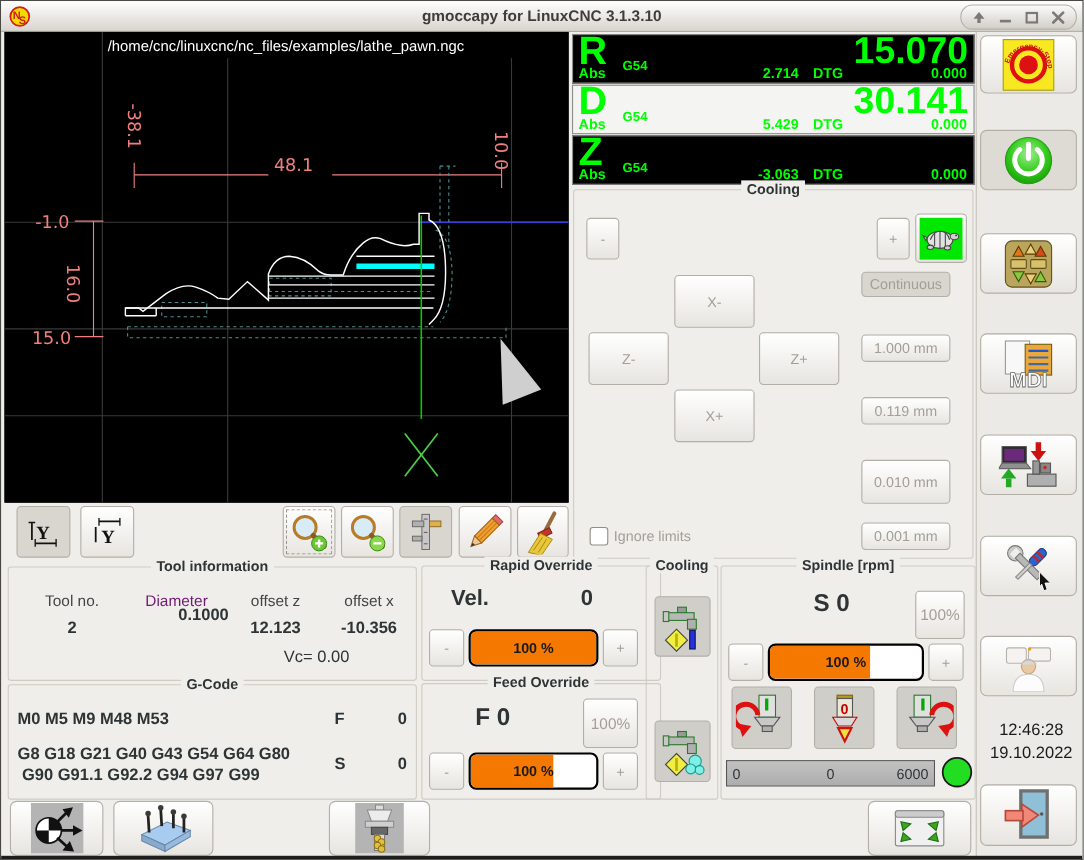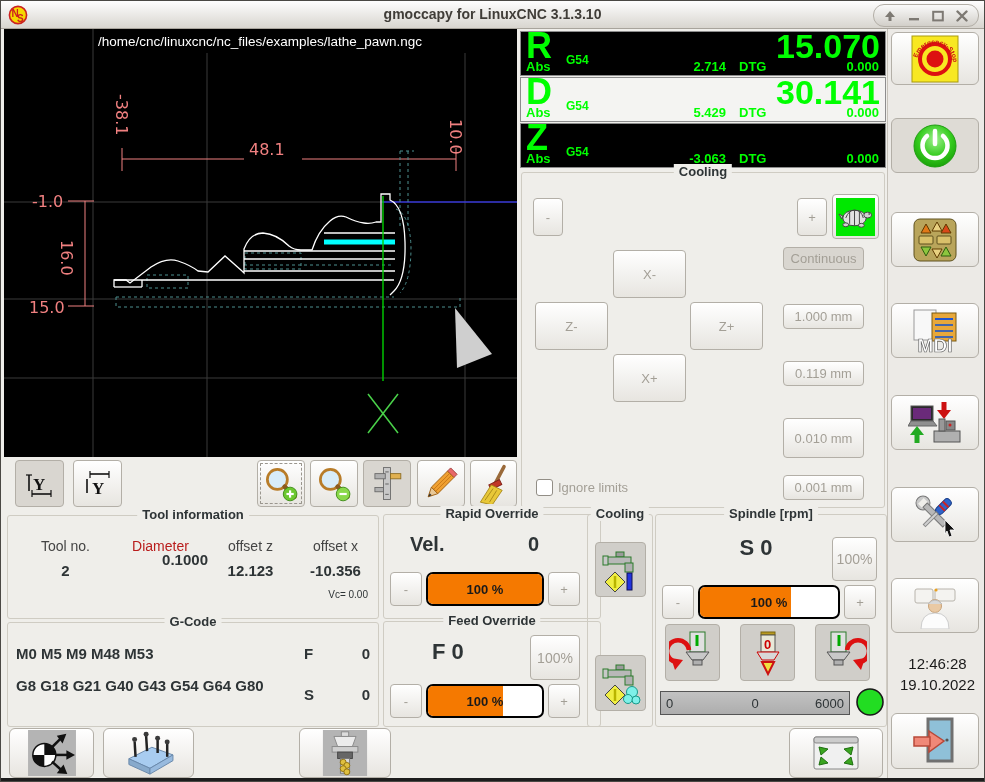--- a/index.html
+++ b/index.html
@@ -264,36 +264,37 @@
     <div class="btn dis" style="left:261px;top:188px;width:81px;height:25px">0.119 mm</div>
     <div class="btn dis" style="left:261px;top:245px;width:81px;height:40px">0.010 mm</div>
     <div class="btn dis" style="left:261px;top:302px;width:81px;height:25px">0.001 mm</div>
     <span class="chk" style="left:14px;top:306px"></span>
     <span class="chklbl" style="left:36px;top:307px">Ignore limits</span>
   </div>
 
   <div class="frame" style="left:6px;top:514px;width:372px;height:104px">
     <span class="ftitle">Tool information</span>
     <span class="abs" style="left:10px;top:22px;width:95px;text-align:center;font-size:14px;color:#444">Tool no.</span>
-    <span class="abs" style="left:105px;top:22px;width:95px;text-align:center;font-size:14px;color:#b91c1c">Diameter</span>
+    <span class="abs" style="left:105px;top:22px;width:95px;text-align:center;font-size:14px;color:#701a75">Diameter</span>
     <span class="abs" style="left:200px;top:22px;width:85px;text-align:center;font-size:14px;color:#444">offset z</span>
     <span class="abs" style="left:285px;top:22px;width:85px;text-align:center;font-size:14px;color:#444">offset x</span>
     <span class="abs" style="left:10px;top:46px;width:95px;text-align:center;font-size:15px;font-weight:bold">2</span>
     <span class="abs" style="left:105px;top:35px;width:95px;text-align:right;font-size:15px;font-weight:bold">0.1000</span>
     <span class="abs" style="left:200px;top:46px;width:85px;text-align:center;font-size:15px;font-weight:bold">12.123</span>
     <span class="abs" style="left:285px;top:46px;width:85px;text-align:center;font-size:15px;font-weight:bold">-10.356</span>
-    <span class="abs" style="left:250px;top:73px;width:110px;text-align:right;font-size:10px">Vc= 0.00</span>
+    <span class="abs" style="left:250px;top:73px;width:110px;font-size:15px">Vc= 0.00</span>
   </div>
 
   <div class="frame" style="left:6px;top:621px;width:372px;height:105px">
     <span class="ftitle">G-Code</span>
     <span class="abs" style="left:8px;top:22px;font-size:15px;font-weight:bold">M0 M5 M9 M48 M53</span>
     <span class="abs" style="left:296px;top:22px;font-size:15px;font-weight:bold">F</span>
     <span class="abs" style="left:320px;top:22px;width:42px;text-align:right;font-size:15px;font-weight:bold">0</span>
     <span class="abs" style="left:8px;top:54px;font-size:15px;font-weight:bold">G8 G18 G21 G40 G43 G54 G64 G80</span>
+    <span class="abs" style="left:12px;top:73px;font-size:15px;font-weight:bold">G90 G91.1 G92.2 G94 G97 G99</span>
     <span class="abs" style="left:296px;top:63px;font-size:15px;font-weight:bold">S</span>
     <span class="abs" style="left:320px;top:63px;width:42px;text-align:right;font-size:15px;font-weight:bold">0</span>
   </div>
 
   <div class="frame" style="left:382px;top:513px;width:218px;height:105px">
     <span class="ftitle">Rapid Override</span>
     <span class="abs" style="left:26px;top:18px;font-size:20px;font-weight:bold">Vel.</span>
     <span class="abs" style="left:100px;top:18px;width:55px;text-align:right;font-size:20px;font-weight:bold">0</span>
     <div class="btn dis" style="left:6px;top:57px;width:32px;height:34px">-</div>
     <div class="pbar" style="left:42px;top:57px;width:118px;height:34px">

